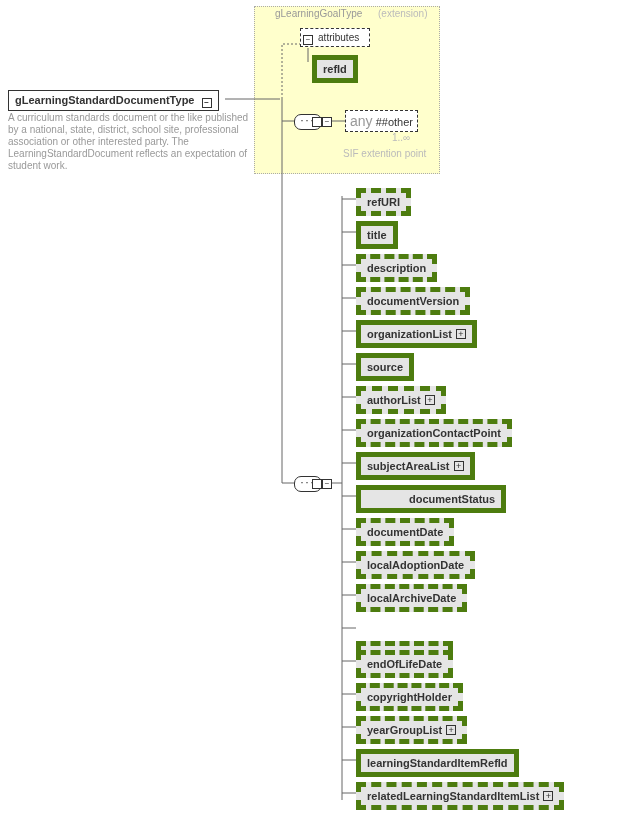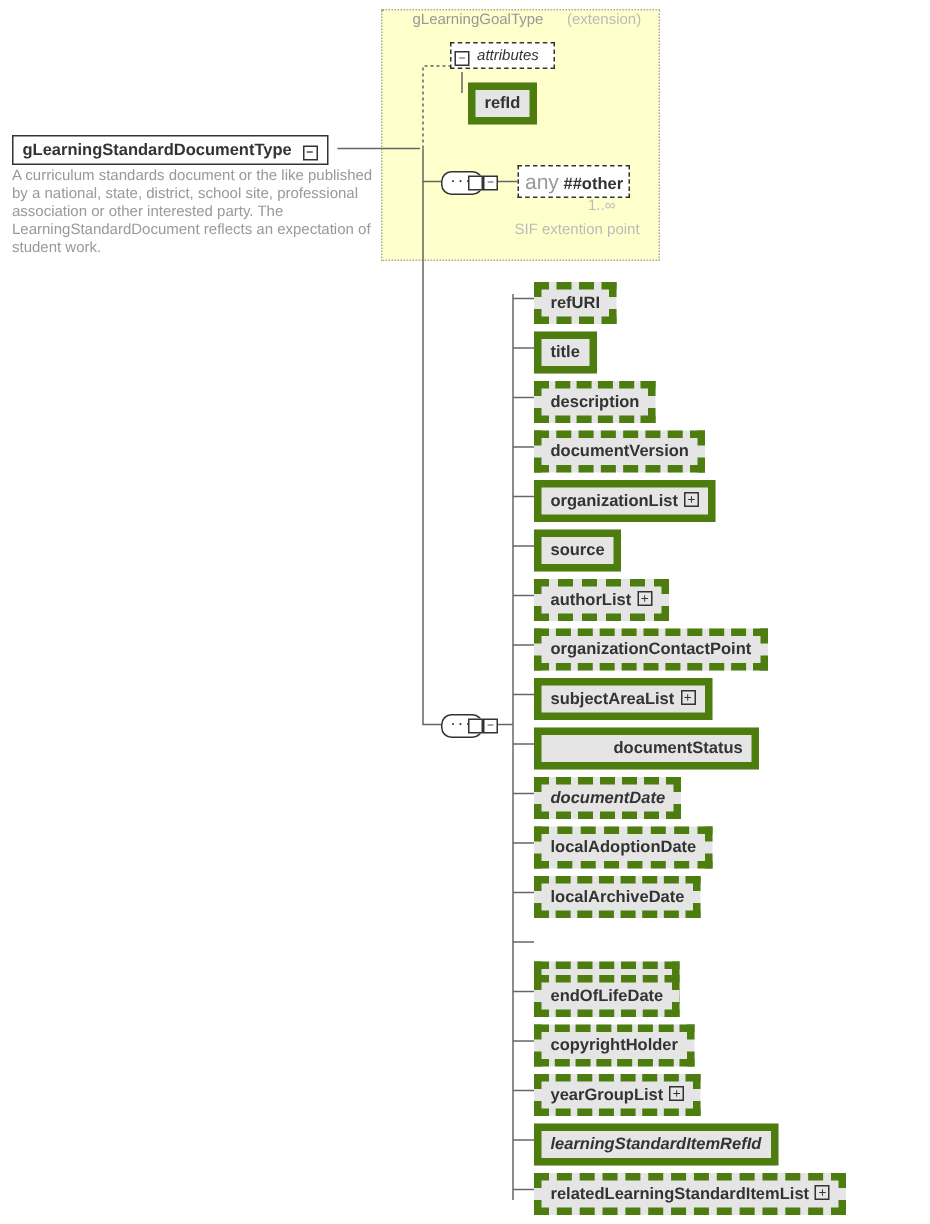--- a/index.html
+++ b/index.html
@@ -28,58 +28,58 @@
   <span class="mini" style="position:relative;display:inline-block;margin-left:4px;top:1px">−</span>
 </div>
 <div class="root-desc">A curriculum standards document or the like published by a national, state, district, school site, professional association or other interested party. The LearningStandardDocument reflects an expectation of student work.</div>
 
 <div class="yellow-box"></div>
 <div class="yellow-title">gLearningGoalType</div>
 <div class="yellow-ext">(extension)</div>
 
 <div class="attr-box dashed" style="left:300px;top:28px;padding:2px 10px 2px 2px">
   <span class="mini" style="position:relative;display:inline-block;margin-right:2px;top:1px">−</span>
-  <span style="font-style:italic;font-size:10px">attributes</span>
+  <span style="font-size:10px">attributes</span>
 </div>
 <div class="elem" style="left:312px;top:55px">
   <span>refId</span>
 </div>
 
 <div class="seq" style="left:294px;top:114px"></div>
 <div class="mini" style="left:322px;top:117px">−</div>
 
 <div class="attr-box dashed" style="left:345px;top:110px;padding:2px 4px">
   <span style="color:#999;font-size:14px">any</span>
-  <span style="font-weight:bold">##other</span>
+  <span style="font-weight:normal">##other</span>
 </div>
 <div class="ext-pt" style="left:392px;top:132px">1..∞</div>
 <div class="ext-pt" style="left:343px;top:148px">SIF extention point</div>
 
 <div class="seq" style="left:294px;top:476px"></div>
 <div class="mini" style="left:322px;top:479px">−</div>
 
 <div id="elems">
     <div class="elem opt" style="left: 356px; top: 188px;"><span>refURI</span></div>
     <div class="elem" style="left: 356px; top: 221px;"><span>title</span></div>
     <div class="elem opt" style="left: 356px; top: 254px;"><span>description</span></div>
     <div class="elem opt" style="left: 356px; top: 287px;"><span>documentVersion</span></div>
     <div class="elem" style="left: 356px; top: 320px;"><span>organizationList</span><span class="expand">+</span></div>
     <div class="elem" style="left: 356px; top: 353px;"><span>source</span></div>
     <div class="elem opt" style="left: 356px; top: 386px;"><span>authorList</span><span class="expand">+</span></div>
     <div class="elem opt" style="left: 356px; top: 419px;"><span>organizationContactPoint</span></div>
     <div class="elem" style="left: 356px; top: 452px;"><span>subjectAreaList</span><span class="expand">+</span></div>
     <div class="elem" style="left: 356px; top: 485px; padding-left: 48px;"><span>documentStatus</span></div>
-    <div class="elem opt" style="left: 356px; top: 518px; font-style: italic;"><span>documentDate</span></div>
+    <div class="elem opt" style="left: 356px; top: 518px;"><span>documentDate</span></div>
     <div class="elem opt" style="left: 356px; top: 551px;"><span>localAdoptionDate</span></div>
     <div class="elem opt" style="left: 356px; top: 584px;"><span>localArchiveDate</span></div>
     <div class="elem opt" style="left: 356px; top: 641px;"><span>endOfLifeDate</span></div>
     <div class="elem opt" style="left: 356px; top: 650px;"><span>endOfLifeDate</span></div>
     <div class="elem opt" style="left: 356px; top: 683px;"><span>copyrightHolder</span></div>
     <div class="elem opt" style="left: 356px; top: 716px;"><span>yearGroupList</span><span class="expand">+</span></div>
-    <div class="elem" style="left: 356px; top: 749px; font-style: italic;"><span>learningStandardItemRefId</span></div>
+    <div class="elem" style="left: 356px; top: 749px;"><span>learningStandardItemRefId</span></div>
     <div class="elem opt" style="left: 356px; top: 782px;"><span>relatedLearningStandardItemList</span><span class="expand">+</span></div>
   </div>
 
 <svg width="620" height="816">
 
   <path d="M 225 99 H 280" stroke="#666" fill="none"></path>
 
   <path d="M 282 99 V 121 H 294" stroke="#666" fill="none"></path>
   <path d="M 282 99 V 44 H 300" stroke="#666" fill="none" stroke-dasharray="2,2"></path>
   <path d="M 308 48 V 62" stroke="#666" fill="none"></path>

